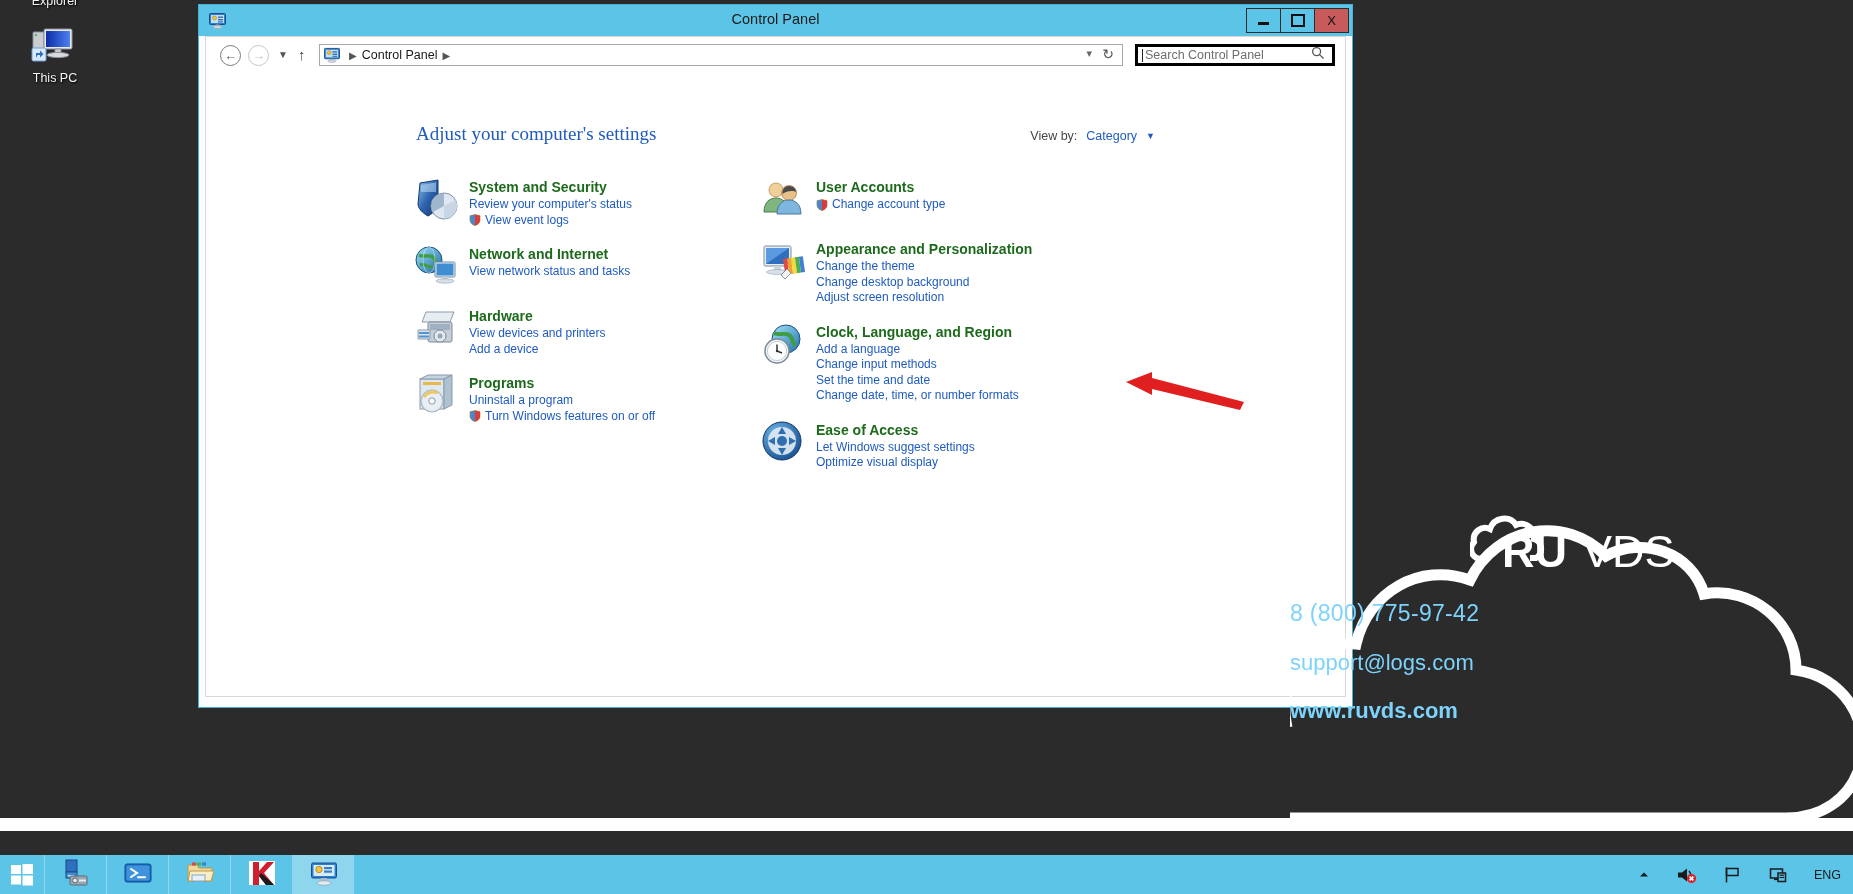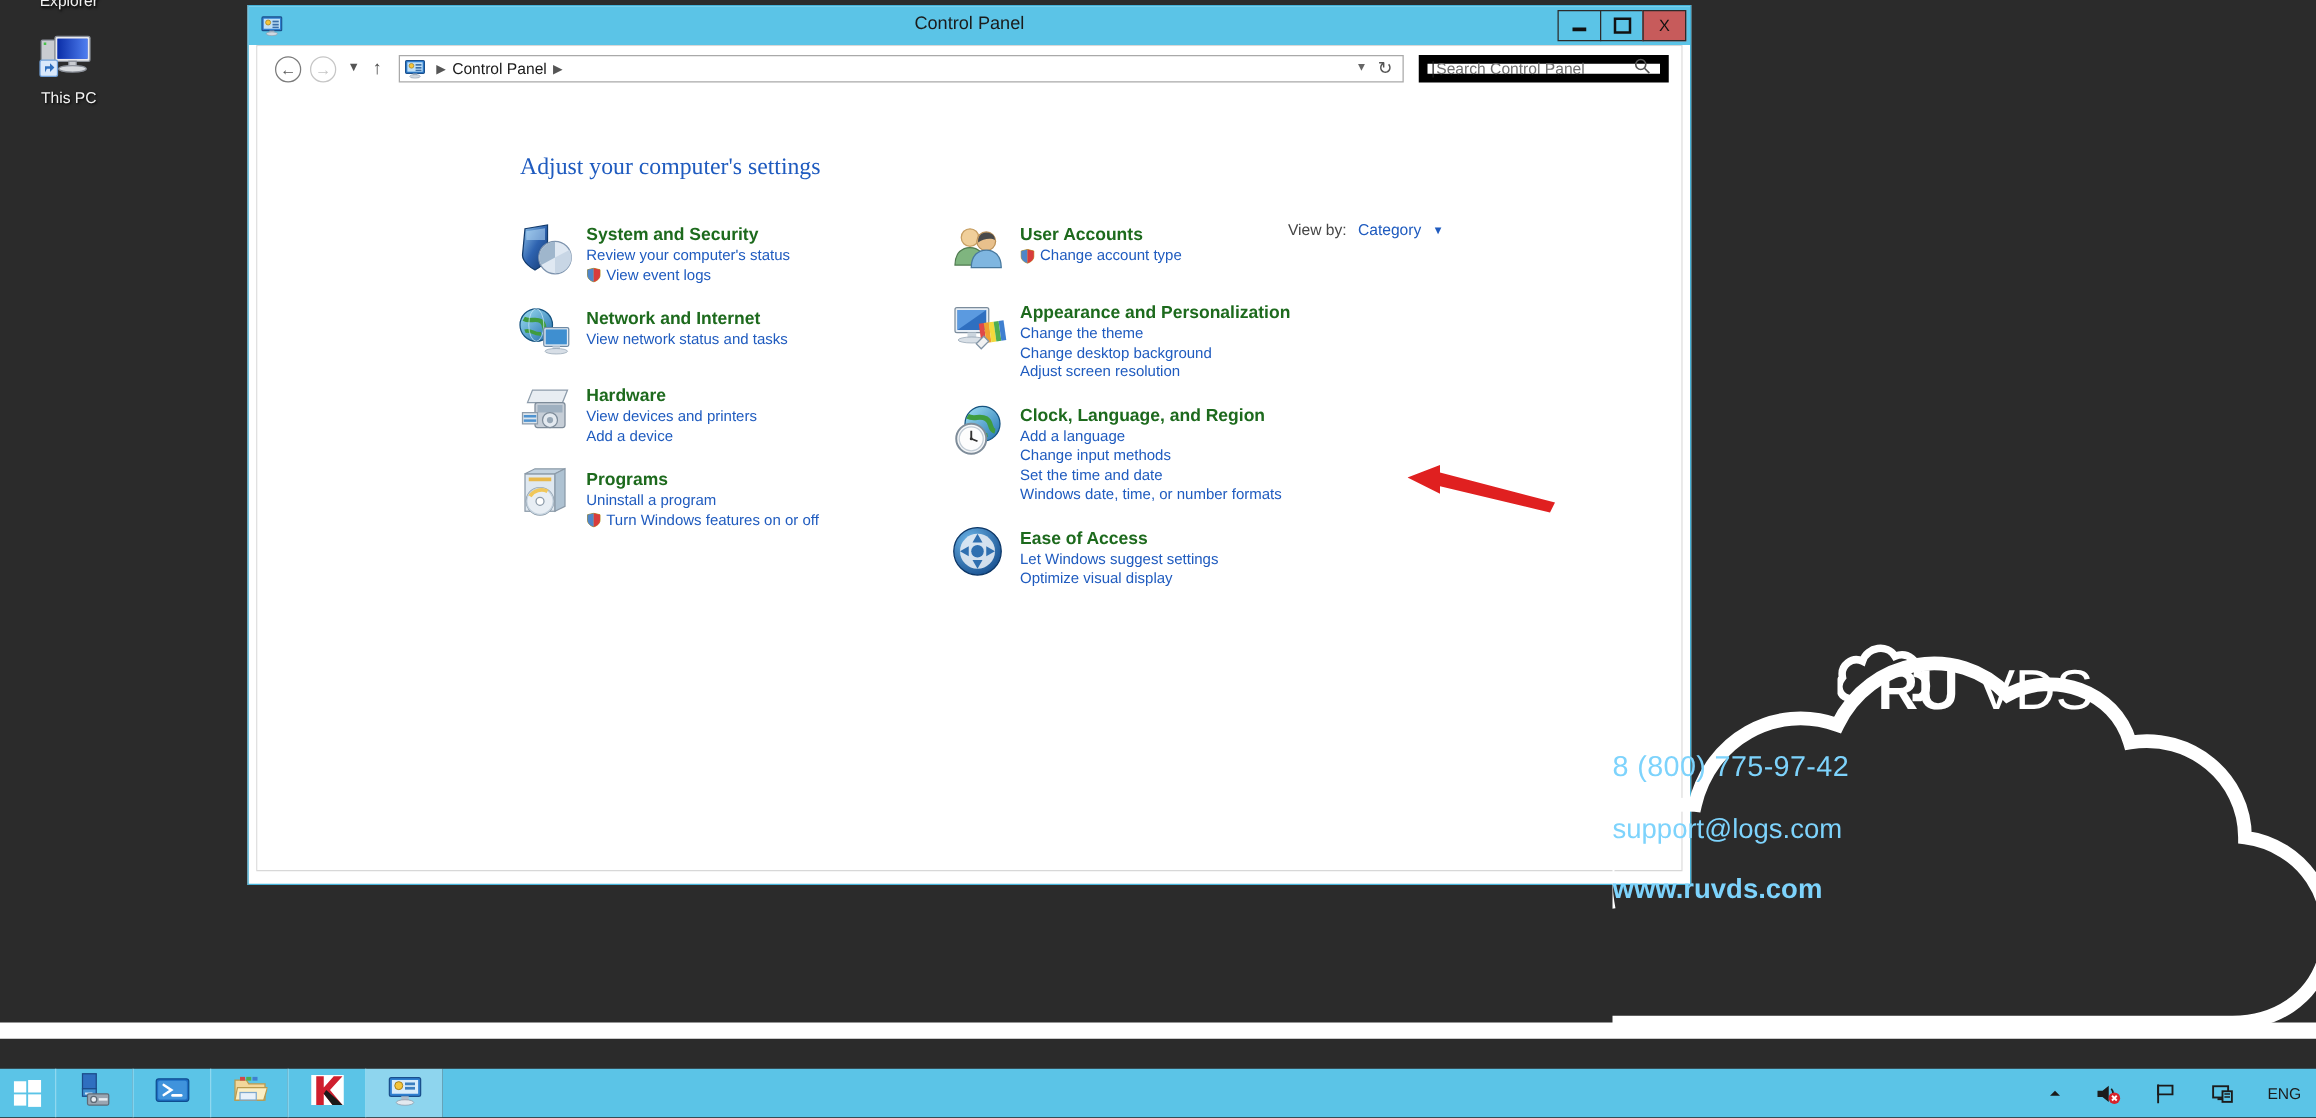--- a/index.html
+++ b/index.html
@@ -150,21 +150,21 @@
     position: absolute; right: 30px; top: 2px;
     font-size: 11px; color: #666; cursor: pointer;
   }
   .addr-refresh {
     position: absolute; right: 8px; top: 1px;
     font-size: 14px; color: #555; cursor: pointer;
   }
   .search-box {
     position: absolute; right: 10px; top: 7px;
     width: 200px; height: 22px;
-    border: 7px solid #000000;
+    border: 3px solid #000000;
     background: #fff;
     box-sizing: border-box;
     display: flex; align-items: center;
     cursor: text;
   }
   .search-caret {
     width: 1px; height: 13px; background: #222; margin-left: 4px;
   }
   .search-ph {
     font-size: 12.5px; color: #6e6e6e; margin-left: 2px; flex: 1;
@@ -185,21 +185,20 @@
     color: #1f5bbf;
     font-family: Liberation Serif, serif;
   }
   .viewby {
     position: absolute;
     right: 190px; top: 57px;
     font-size: 12.5px;
     color: #454545;
     display: flex; align-items: center; gap: 9px;
     white-space: nowrap;
-    margin-top: 48px;
   }
   .viewby .vb-val { color: #1f5bbf; cursor: pointer; }
   .viewby .vb-arrow { color: #1f5bbf; font-size: 9px; cursor: pointer; }
 
   .cat-col { position: absolute; }
   .col-left  { left: 208px; top: 105px; width: 320px; }
   .col-right { left: 555px; top: 105px; width: 360px; }
 
   .cat {
     position: relative;
@@ -613,21 +612,21 @@
               <div class="cat-link">
                 <span>Add a language</span>
               </div>
               <div class="cat-link">
                 <span>Change input methods</span>
               </div>
               <div class="cat-link">
                 <span>Set the time and date</span>
               </div>
               <div class="cat-link">
-                <span>Windows date, time, or number formats</span>
+                <span>Change date, time, or number formats</span>
               </div>
             </div>
           </div>
 
           <div class="cat">
             <span class="cat-icon">
               <svg width="46" height="46" viewBox="0 0 46 46">
                 <defs>
                     <radialGradient id="ea" cx=".35" cy=".3" r=".8">
                   <stop offset="0" stop-color="#6fb8ea"></stop>

